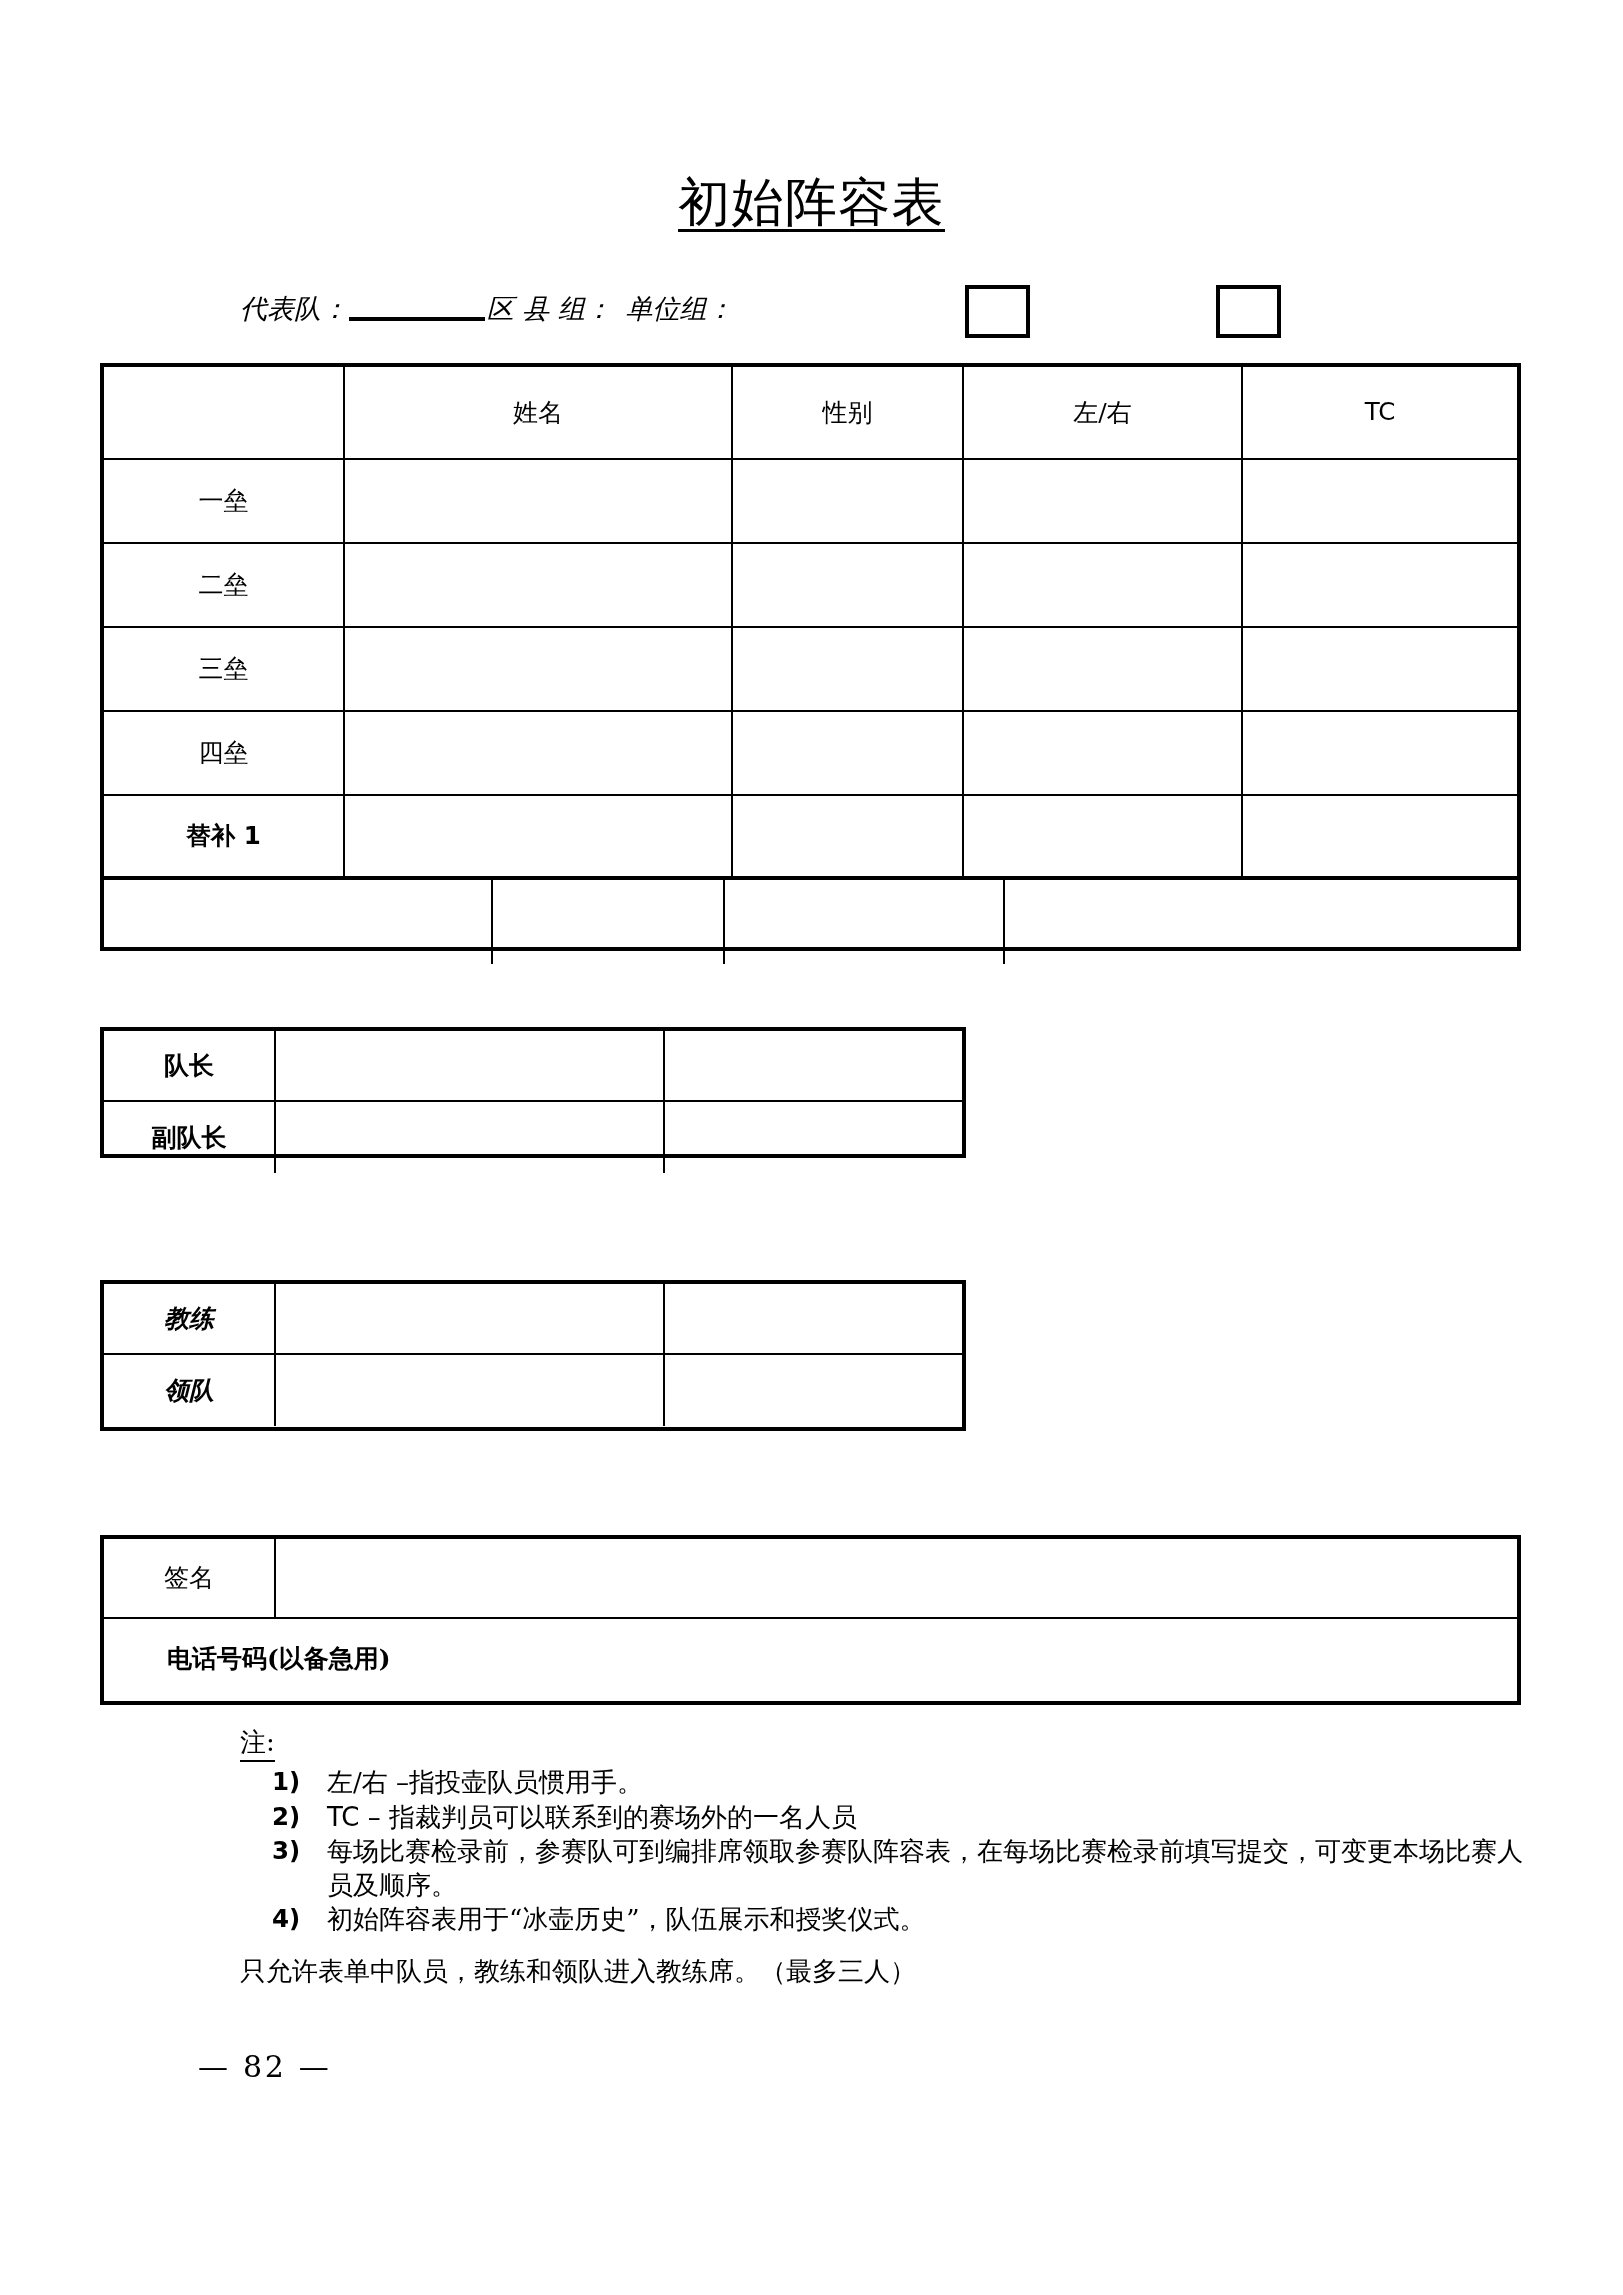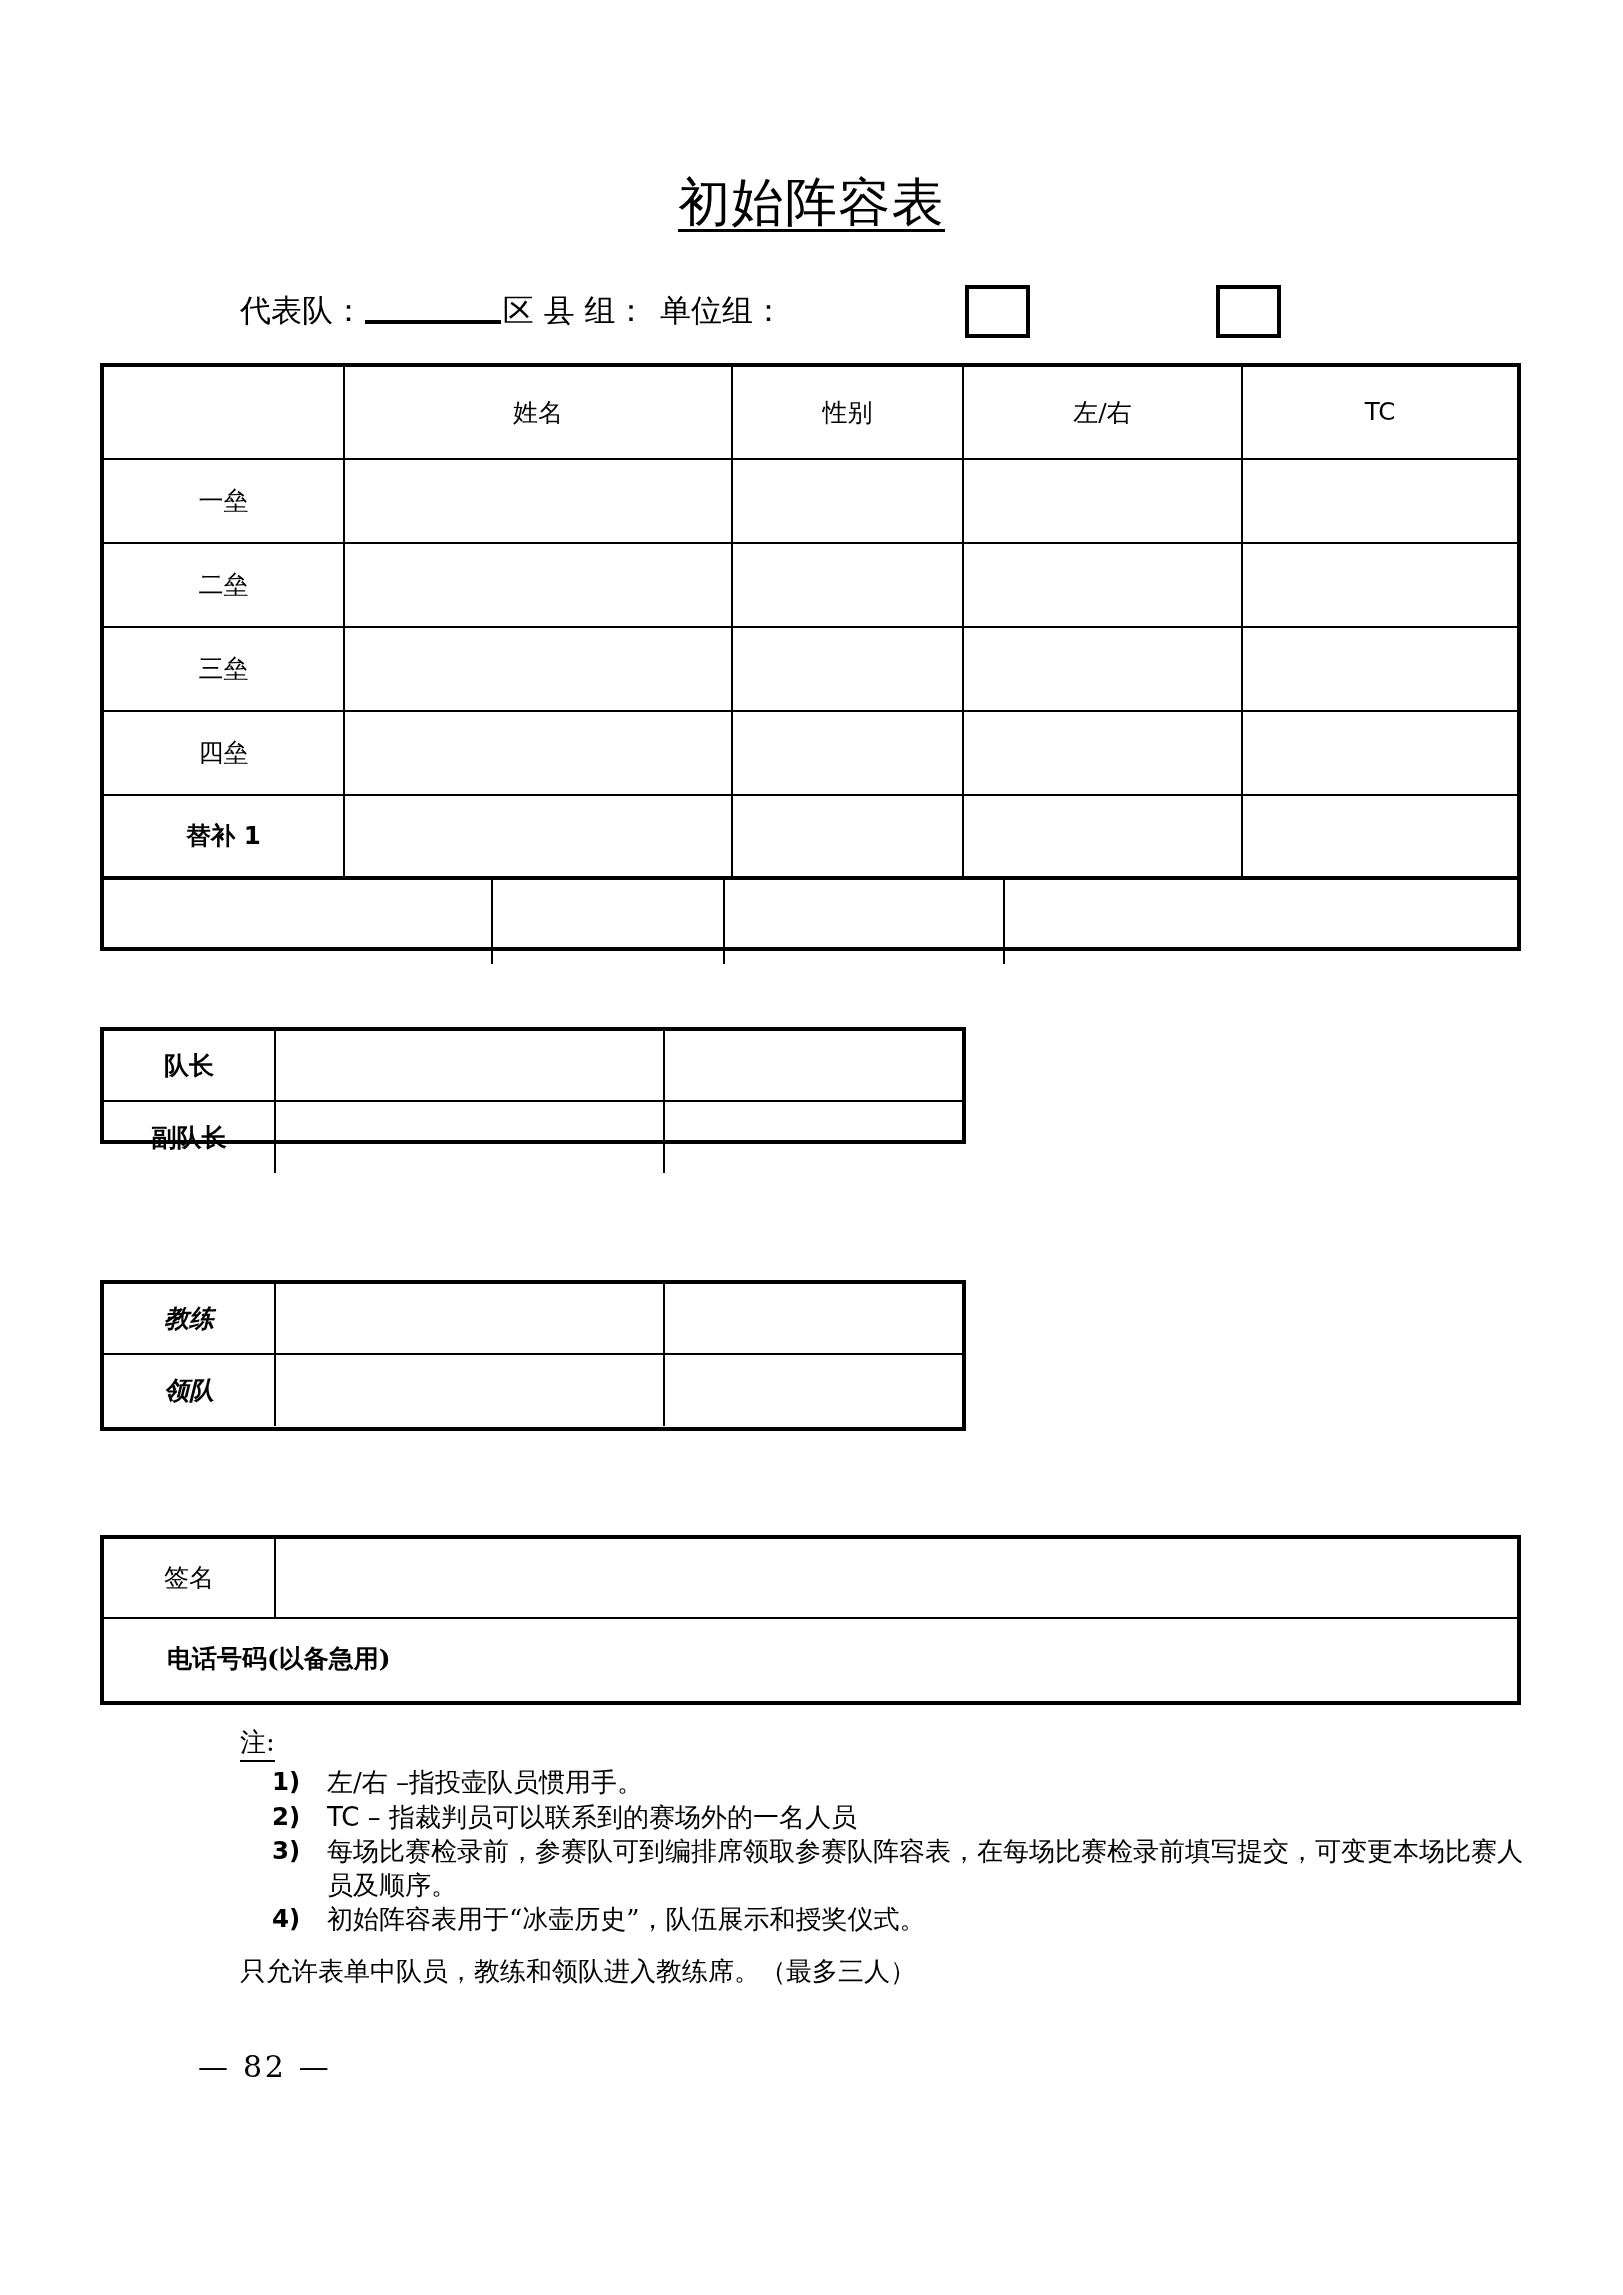--- a/index.html
+++ b/index.html
@@ -39,23 +39,24 @@
     display: inline-block;
     border-bottom: 3.4px solid #000;
     padding-bottom: 1px;
   }
 
   
   .hdr-row {
     position: absolute;
     left: 240px;
     top: 295px;
-    font-size: 31px;
+    font-size: 27px;
     line-height: 1;
     white-space: nowrap;
+    font-style: italic;
   }
   .hdr-row .blank {
     display: inline-block;
     width: 136px;
     border-bottom: 4.8px solid #000;
     vertical-align: -2.7px;
     margin: 0 1.4px;
   }
   .hdr-row .sp { display: inline-block; width: 13.6px; }
 
@@ -124,21 +125,21 @@
   #main-table .c3 { width: 280px; }
   #main-table .c4 { width: 275px; }
   #main-table .row { height: 84px; }
   #main-table .row.hdr { height: 93px; justify-content: center; }
 
   
   #captain-table {
     left: 100px;
     top: 1027px;
     width: 866px;
-    height: 117px;
+    height: 131px;
   }
   #captain-table .row { height: 71px; }
   #captain-table .c0 { width: 172px; }
   #captain-table .c1 { width: 389px; }
   #captain-table .c2 { width: 296px; }
 
   
   #coach-table {
     left: 100px;
     top: 1280px;

